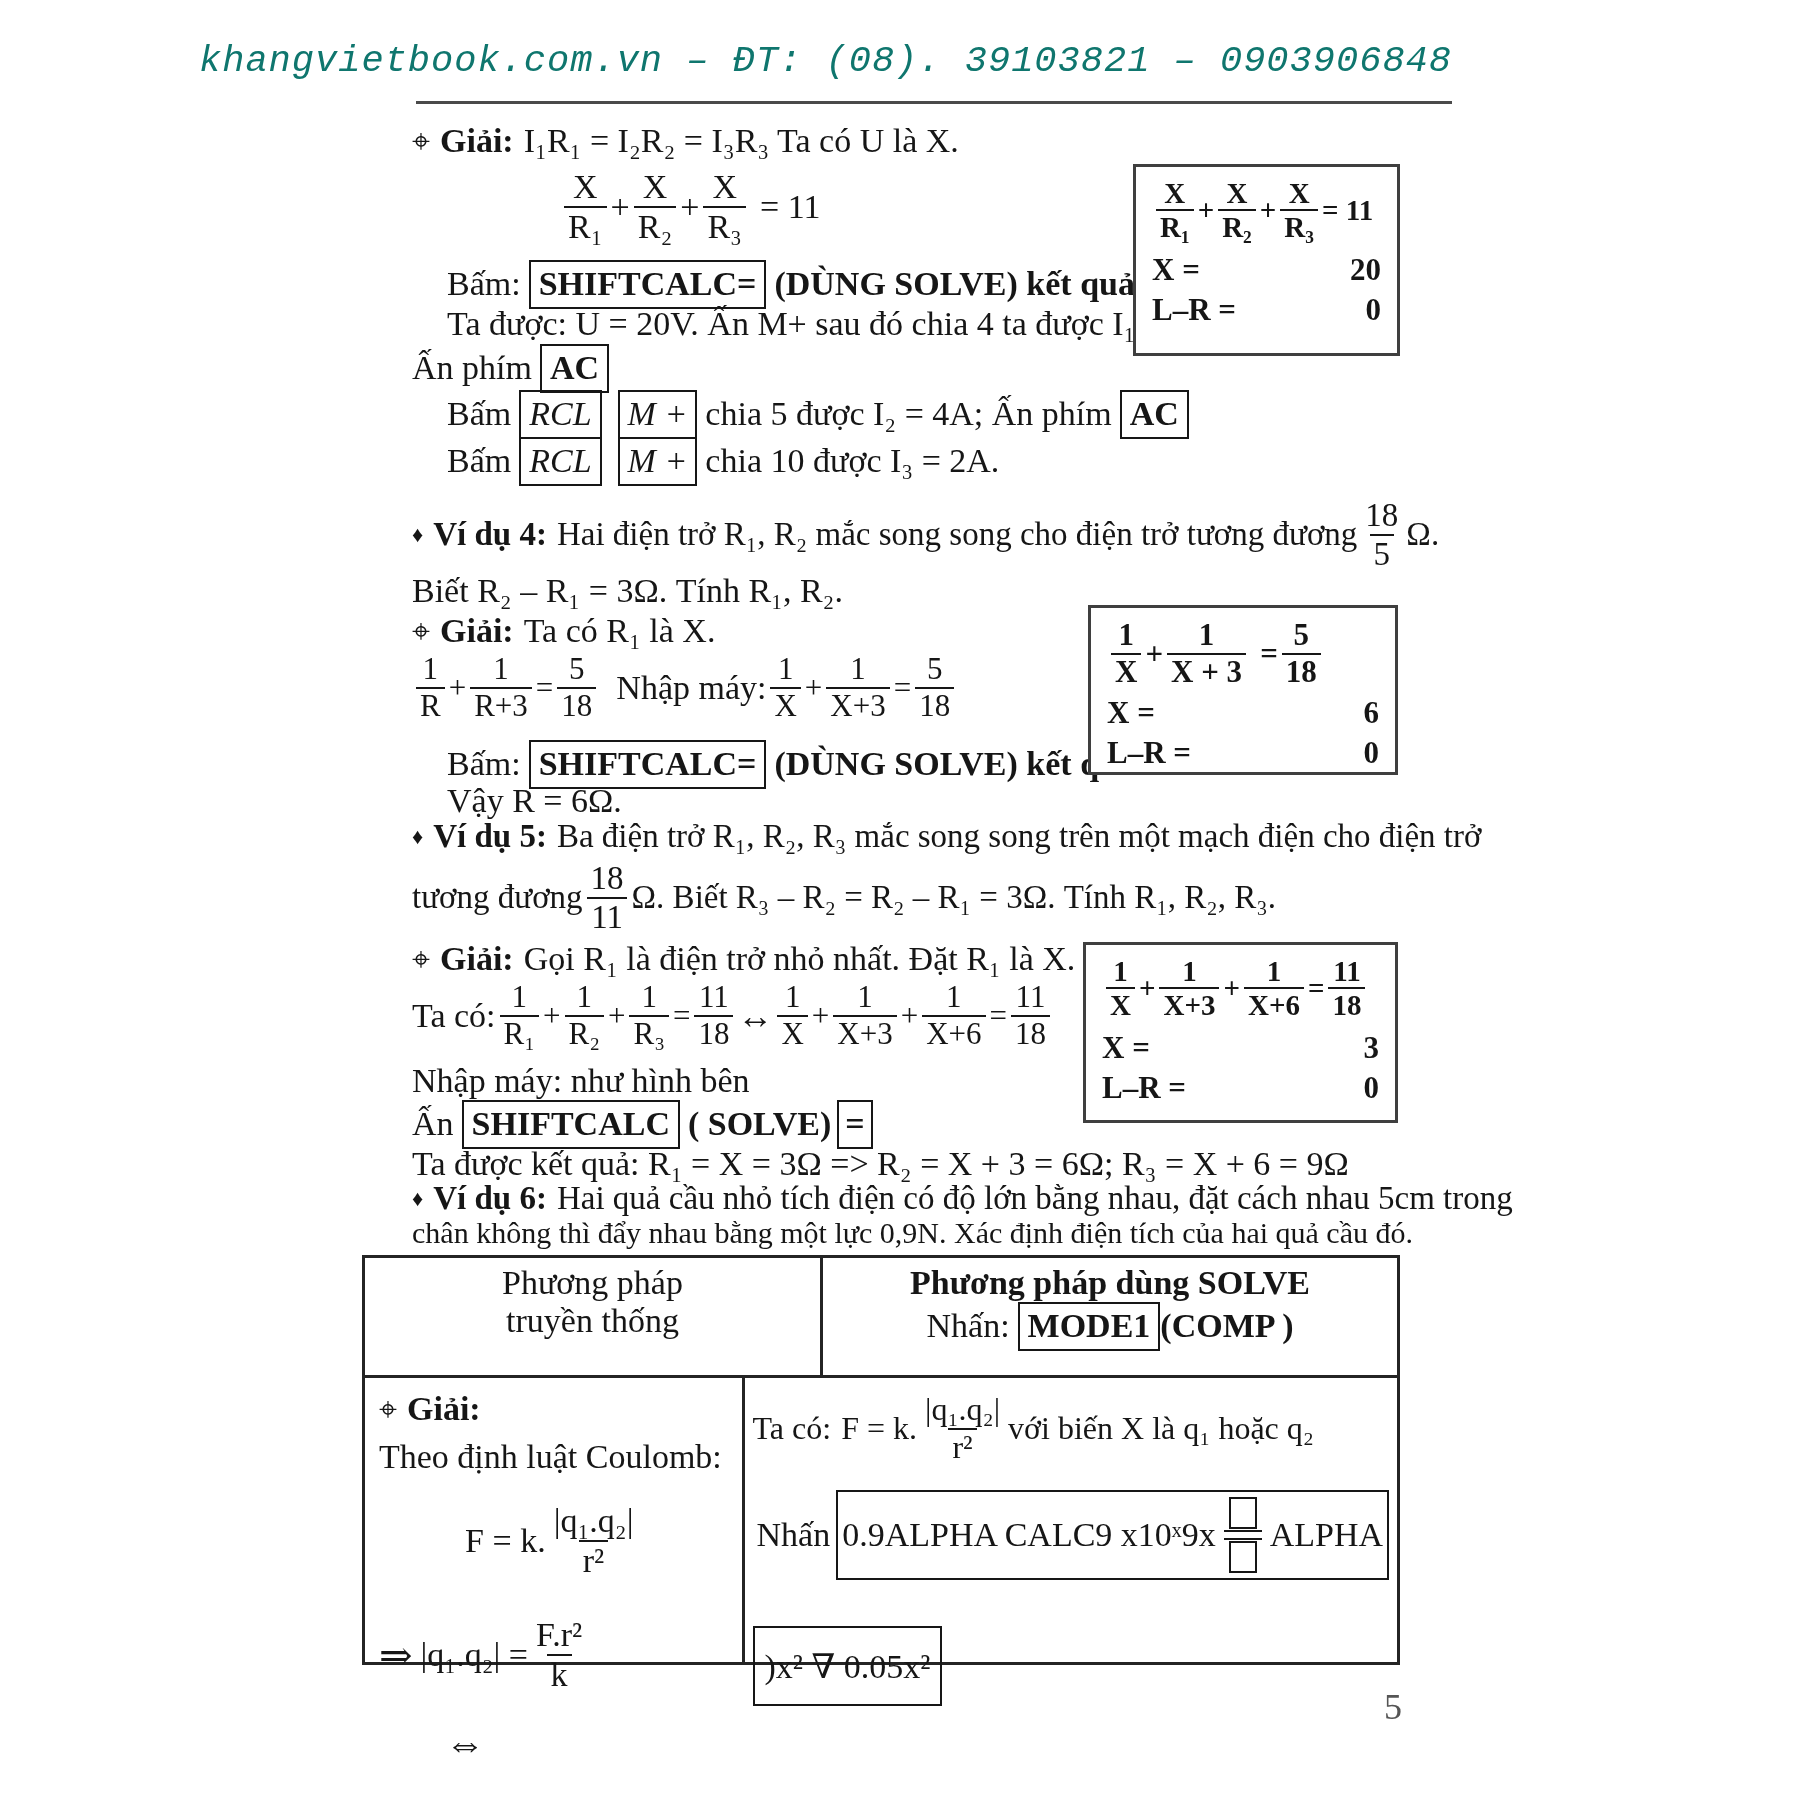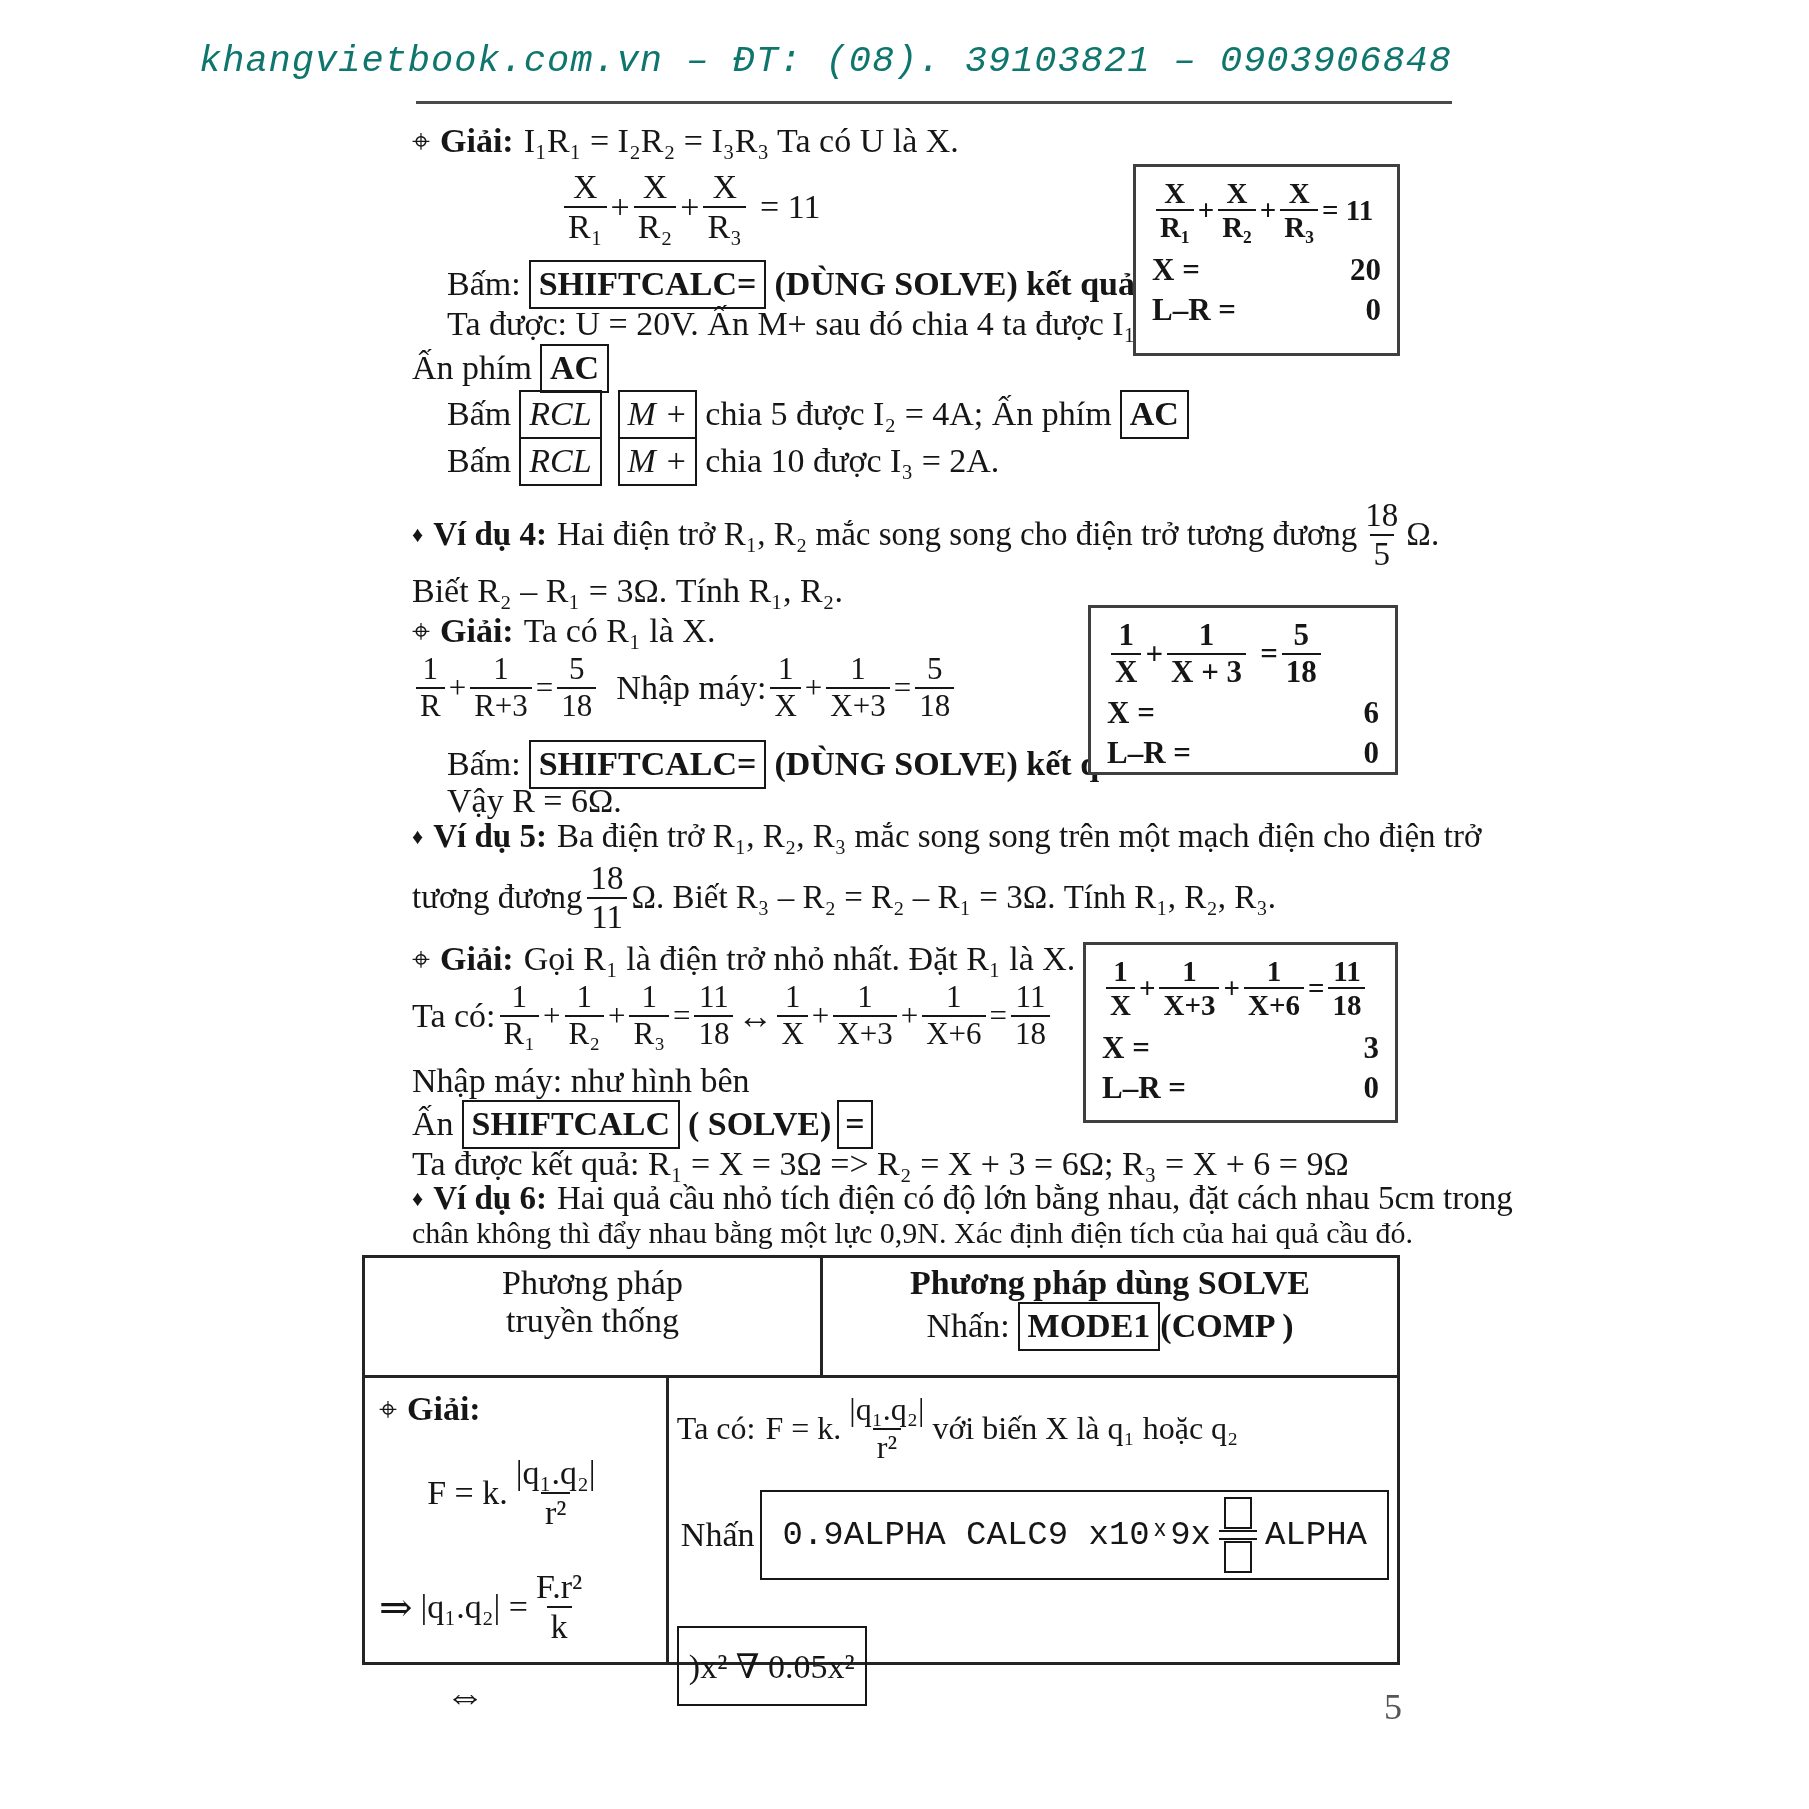--- a/index.html
+++ b/index.html
@@ -37,21 +37,21 @@
   .thl{width:458px;border-right:3px solid #242424;box-sizing:border-box;text-align:center;
        font-weight:normal;padding:6px 0 8px 0;}
   .thr{flex:1;text-align:center;padding:6px 0 24px 0;}
   .tbody{display:flex;flex:1;min-height:0;}
   .tbl{width:458px;border-right:3px solid #242424;box-sizing:border-box;padding:12px 14px;}
   .tbr{flex:1;box-sizing:border-box;padding:14px 8px;}
   
   .ftpl{display:inline-flex;flex-direction:column;align-items:center;margin:0 8px;}
   .ftpl .cell{width:24px;height:28px;border:2px solid #161616;}
   .ftpl .fbar{width:38px;height:6px;border-top:2px solid #161616;border-bottom:2px solid #161616;margin:1px 0;}
-  .bigbox{display:inline-flex;align-items:center;border:2px solid #161616;padding:4px 20px;height:90px;box-sizing:border-box;font-family:Liberation Mono, monospace;}
+  .bigbox{display:inline-flex;align-items:center;border:2px solid #161616;padding:4px 4px;height:90px;box-sizing:border-box;}
   .smallbox{display:inline-block;border:2px solid #161616;padding:18px 10px;}
   .pgnum{position:absolute;left:1384px;top:1686px;color:#555;font-size:36px;}
 </style>
 </head>
 <body>
 
 <div class="page">
 
   <div class="hdr">khangvietbook.com.vn – ĐT: (08). 39103821 – 0903906848</div>
   <div class="rule"></div>
@@ -350,20 +350,21 @@
         </div>
       </div>
     </div>
     <div class="tbody">
 
       <div class="tbl">
         <div class="row">
           <span class="bullet-g">⌖</span>
           <span class="b">Giải:</span>
         </div>
+        <div style="margin-top:10px;">Theo định luật Coulomb:</div>
         <div class="row" style="justify-content:center;margin-top:26px;">
           <span>F = k.</span>
           <span class="frac">
               <span class="num">|q₁.q₂|</span>
               <span class="den">r²</span>
             </span>
         </div>
         <div class="row" style="margin-top:36px;">
           <span style="font-size:40px;margin-right:8px;">⇒</span>
           <span>|q₁.q₂| =</span>

